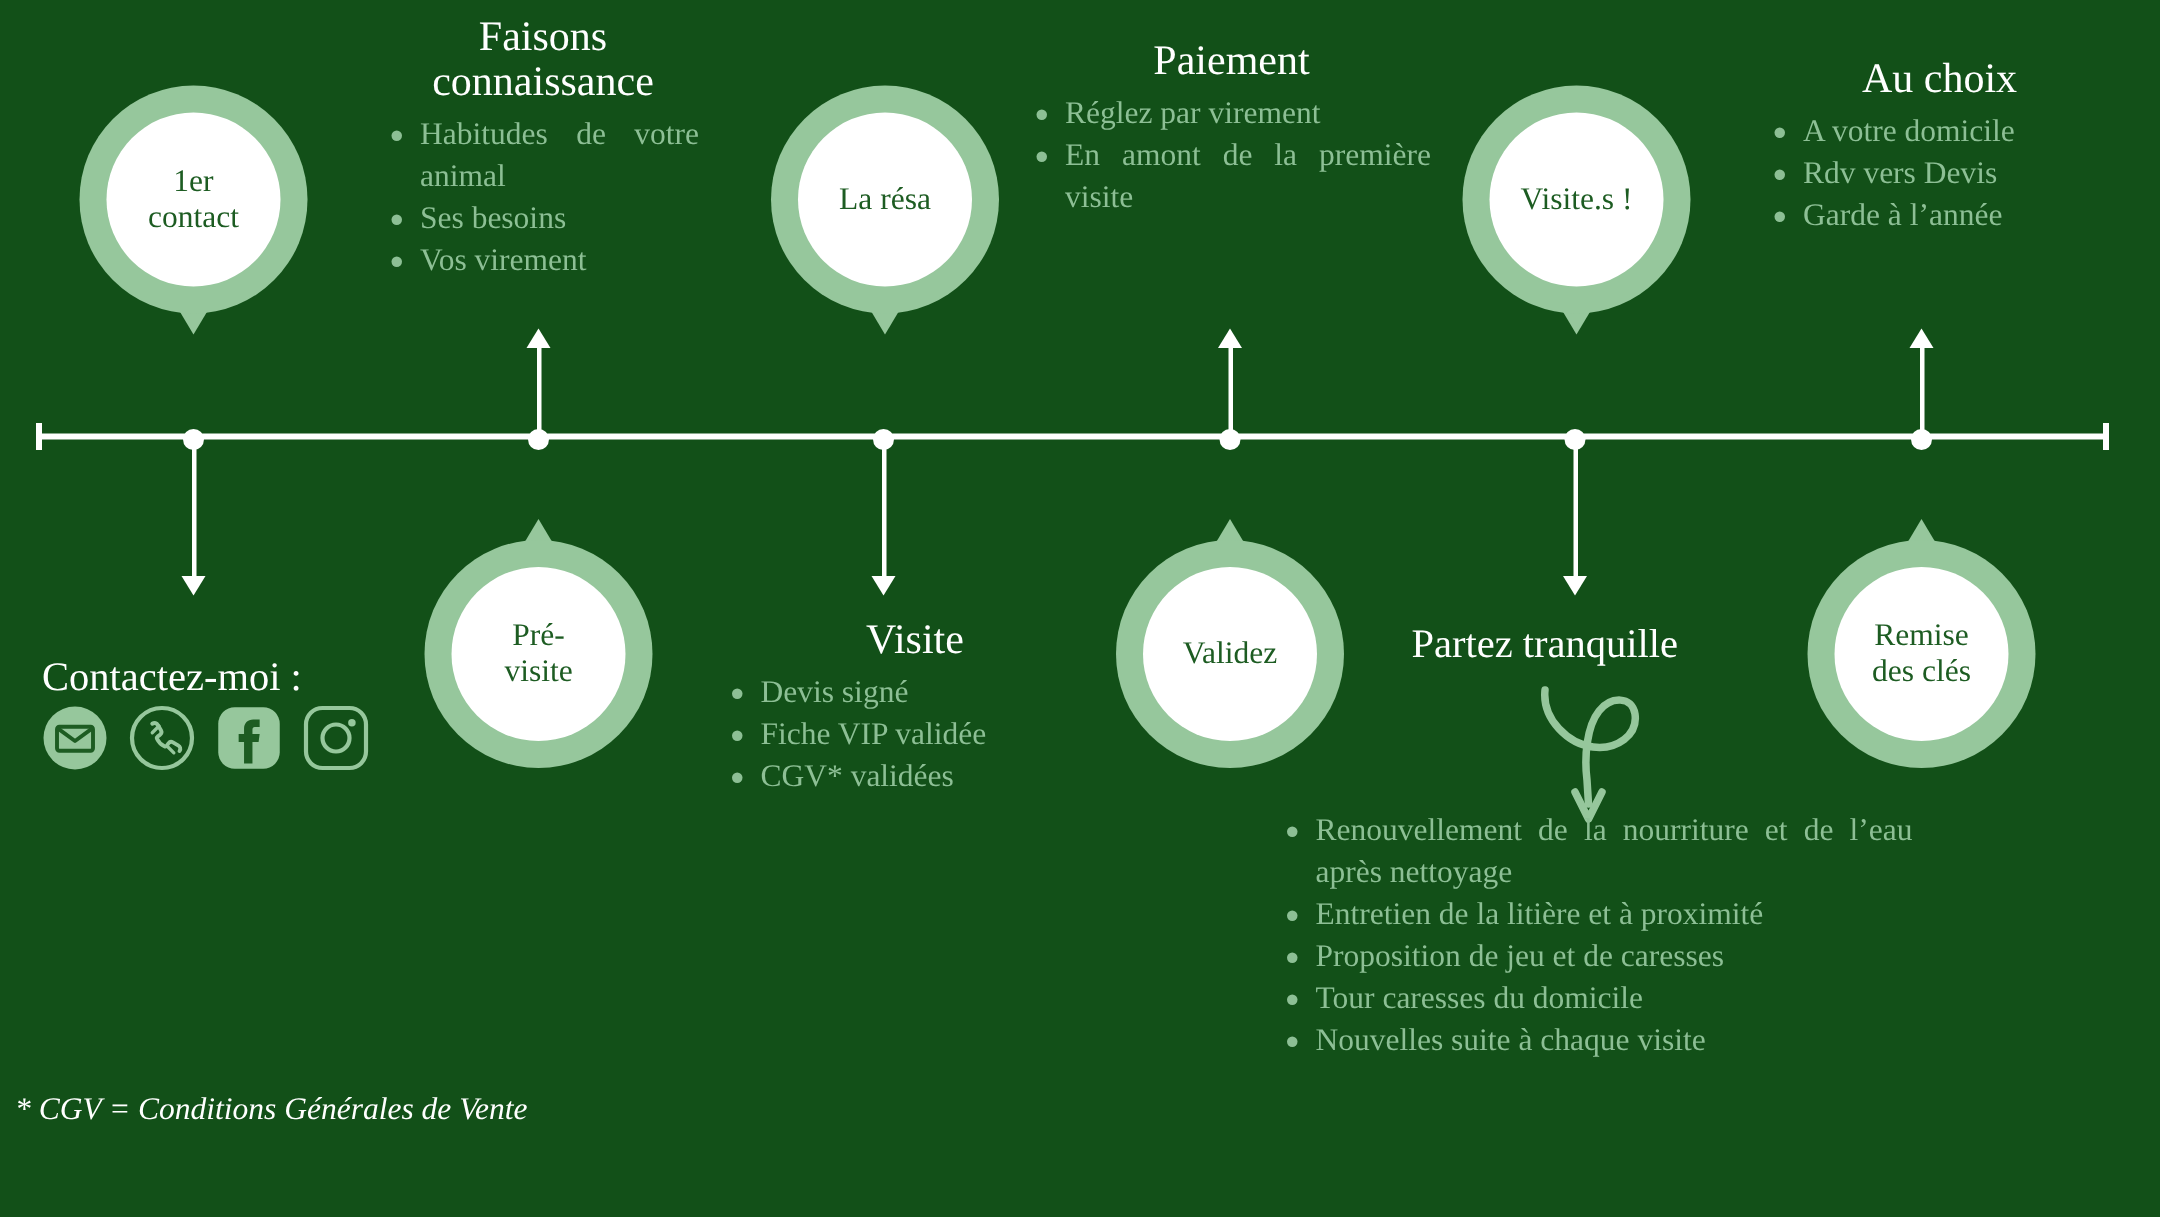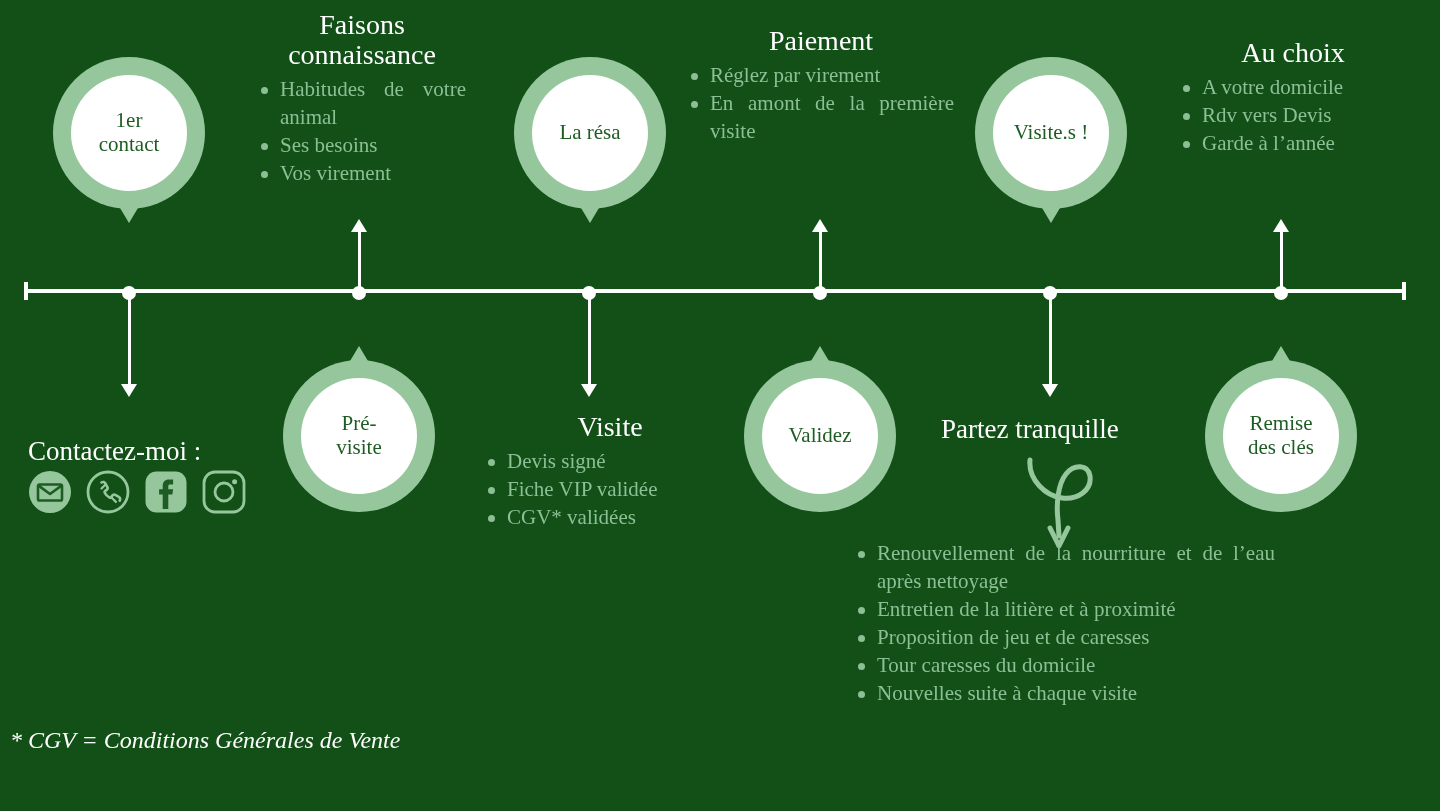--- a/index.html
+++ b/index.html
@@ -60,21 +60,21 @@
   }
   ul.bullets.justify li{text-align:justify;}
   .label{color:#ffffff;font-size:27px;white-space:nowrap;}
 
   
   .socials{position:absolute;display:flex;gap:14px;}
   .soc{width:44px;height:44px;display:block;}
 
   .footnote{
     position:absolute;left:10px;top:727px;
-    color:#ffffff;font-size:24px;font-style:italic;white-space:nowrap;
+    color:#ffffff;font-size:21px;font-style:italic;white-space:nowrap;
   }
   .swirl{position:absolute;}
 </style>
 </head>
 <body>
 
 <div id="canvas">
 
   <div class="axis"></div>
   <div class="axis-cap" style="left:24px;"></div>

